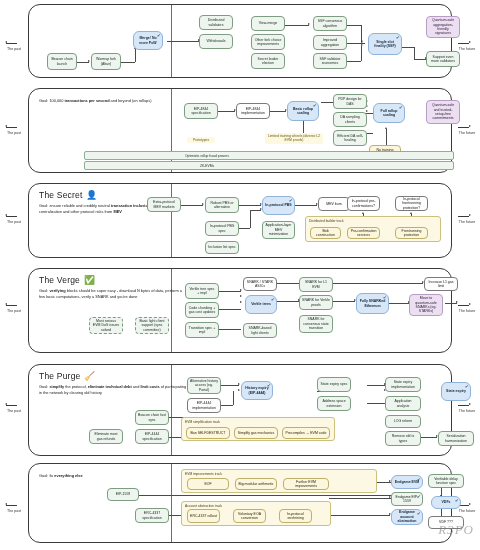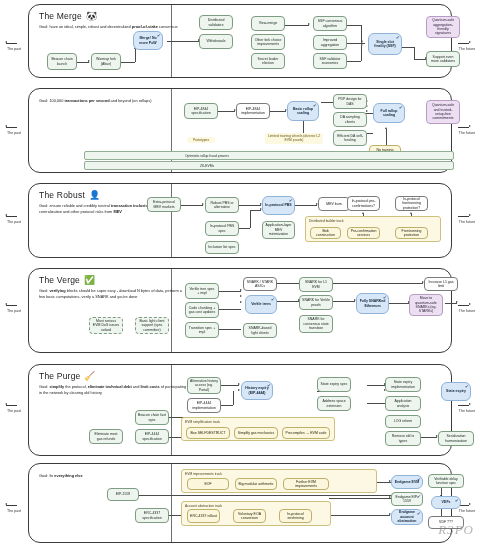--- a/index.html
+++ b/index.html
@@ -153,29 +153,20 @@
   <div class="edge-tip right" style="left:469px; top:403.2px;"></div>
   <div class="edge-label" style="left:456px; top:409px;">The future</div>
 
   <div class="edge-arrow" style="left:458px; top:505px;"></div>
   <div class="edge-tip right" style="left:469px; top:503.2px;"></div>
   <div class="edge-label" style="left:456px; top:509px;">The future</div>
 
   <div class="section" style="top:4px; height:74px;">
     <div class="divider" style="left:142px;"></div>
 
-    <div class="sec-head">
-      <div class="sec-title">
-        <span>The Merge</span>
-        <span class="sec-emoji">🐼</span>
-      </div>
-      <div class="sec-goal">
-        Goal: have an ideal, simple, robust and decentralized <b>proof-of-stake</b> consensus
-      </div>
-    </div>
 
     <div class="ln lnh" style="left:48px; top:57px; width:12px;"></div>
     <div class="arrow" style="left:59px; top:55.4px;"></div>
     <div class="ln lnh" style="left:92px; top:57px; width:14px;"></div>
     <div class="ln lnv" style="left:106px; top:44px; height:13px;"></div>
     <div class="arrow up" style="left:104.7px; top:41.5px;"></div>
     <div class="ln lnh" style="left:138px; top:36px; width:32px;"></div>
     <div class="arrow" style="left:169px; top:34.4px;"></div>
     <div class="ln lnh" style="left:256px; top:20px; width:24px;"></div>
     <div class="arrow" style="left:279px; top:18.4px;"></div>
@@ -303,21 +294,21 @@
     <div class="band" style="left:55px; top:72px; width:370px; height:9px; justify-content:flex-start; padding-left:115px;">
       <span>ZK-EVMs</span>
     </div>
   </div>
 
   <div class="section" style="top:183px; height:75px;">
     <div class="divider" style="left:142px;"></div>
 
     <div class="sec-head">
       <div class="sec-title">
-        <span>The Robust</span>
+        <span>The Secret</span>
         <span class="sec-emoji">👤</span>
       </div>
       <div class="sec-goal">
         Goal: ensure reliable and credibly neutral <b>transaction inclusion</b> and avoid centralization and other protocol risks from <b>MEV</b>
       </div>
     </div>
 
     <div class="ln lnh" style="left:152px; top:21px; width:22px;"></div>
     <div class="arrow" style="left:173px; top:19.4px;"></div>
     <div class="ln lnh" style="left:210px; top:21px; width:22px;"></div>

